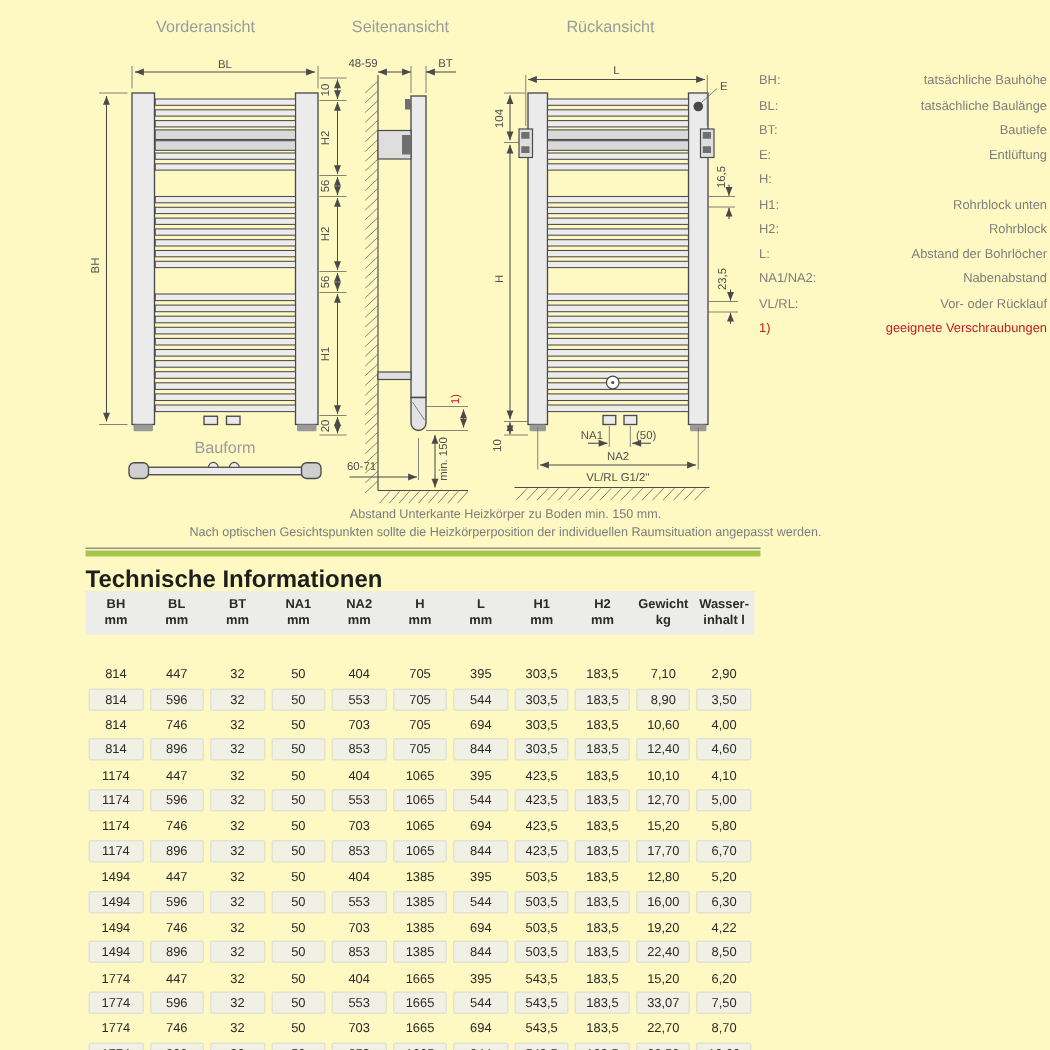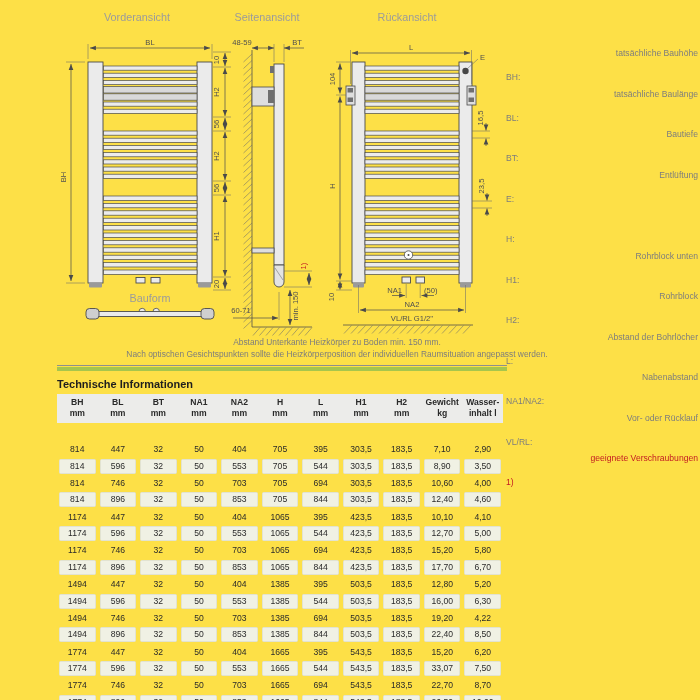--- a/index.html
+++ b/index.html
@@ -1,38 +1,38 @@
 <!DOCTYPE html>
 <html style="--green: #a6c64d; --red: #c31b22;"><head>
 <meta charset="utf-8">
 <style>
   :root{ --green:#a6c64d; --red:#c31b22; }
   html,body{margin:0;padding:0;background:#fff;}
-  .page{position:relative;width:700px;height:700px;background:#fde047;overflow:hidden;
+  .page{position:relative;width:700px;height:700px;background:#fef9c3;overflow:hidden;
         font-family:"Liberation Sans", sans-serif;color:#2a2a2a;}
   svg{position:absolute;left:0;top:0;}
   svg line{stroke:#4a4a4a;stroke-width:0.75;}
   svg .dim{stroke:#4a4a4a;stroke-width:0.7;}
   svg .thin{stroke:#6a6a6a;stroke-width:0.55;}
   svg .part{fill:#ebebeb;stroke:#4a4a4a;stroke-width:0.9;}
   svg .bracket{fill:#dedede;stroke:#4a4a4a;stroke-width:0.8;}
   svg .dark{fill:#6f6f6f;stroke:none;}
   svg .foot{fill:#9a9a9a;stroke:none;}
   svg text{font-family:"Liberation Sans", sans-serif;fill:#4f4f4f;font-size:7.6px;}
   svg text.vtitle{font-size:10.8px;fill:#9b9b9b;}
   svg text.redtxt{fill:var(--red);}
   .legend{position:absolute;left:506px;top:47px;width:192px;font-size:8.6px;color:#7d7d7d;line-height:12.5px;}
   .legend-row{display:flex;margin-bottom:4px;}
-  .lg-label{min-width:40px;white-space:nowrap;padding-right:3px;margin-top:24px;}
+  .lg-label{min-width:40px;white-space:nowrap;padding-right:3px;}
   .lg-text{flex:1;text-align:right;}
   .legend-row.red .lg-label,.legend-row.red .lg-text{color:var(--red);}
   .notes{position:absolute;left:57px;top:337px;width:560px;font-size:8.4px;color:#7d7d7d;line-height:11.5px;text-align:center;}
   .divider{position:absolute;left:57px;top:365px;width:450px;border-top:1.8px solid #8f8f8f;}
   .divider .green-bar{height:3.4px;background:var(--green);margin-top:1.2px;}
-  .table-title{position:absolute;left:57px;top:378px;font-size:11px;font-weight:bold;color:#1e1e1e;}
+  .table-title{position:absolute;left:57px;top:378px;font-size:16px;font-weight:bold;color:#1e1e1e;}
   .dtable{position:absolute;left:57px;top:394px;width:446px;}
   .thead{display:flex;background:#ececea;padding:3px 0 4px 0;}
   .thead .hcell{flex:1;text-align:center;font-size:8.6px;font-weight:bold;color:#2a2a2a;line-height:11px;}
   .tbody{margin-top:18px;border-bottom:2px solid #8a8a8a;}
   .trow{display:flex;height:16.85px;align-items:center;}
   .trow .cell{flex:1;text-align:center;font-size:8.6px;color:#2a2a2a;}
   .trow.alt .cell{background:#f0f1e4;border:1px solid #e2e3d1;border-radius:1.5px;
                   margin:0 2px;height:13px;line-height:13px;padding:0;}
 </style>
 </head>

